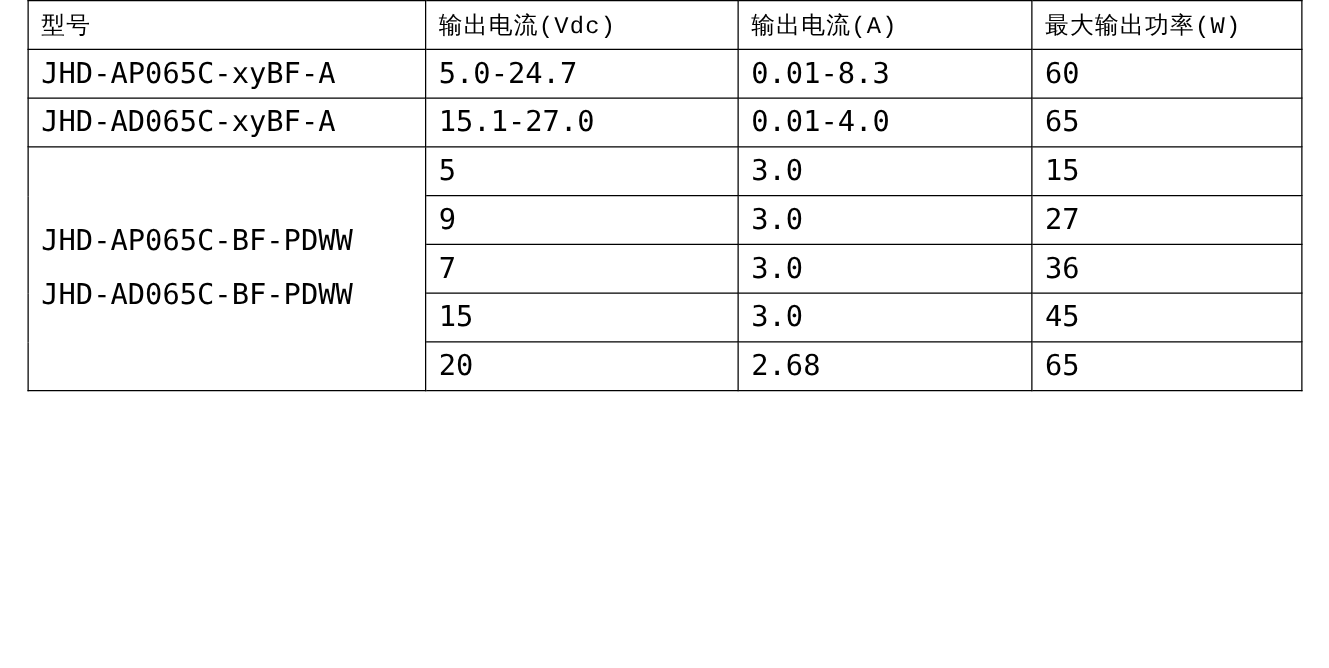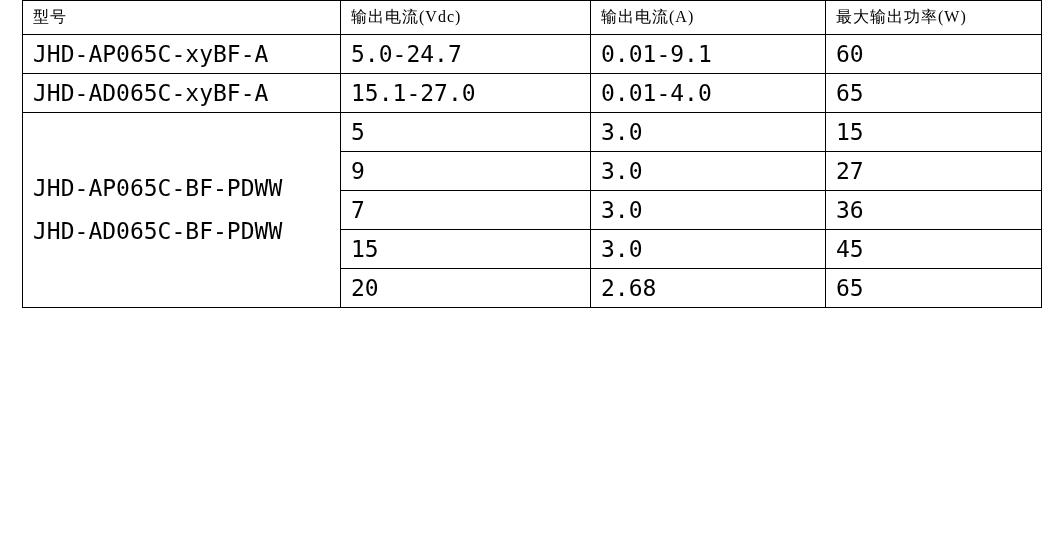--- a/index.html
+++ b/index.html
@@ -68,22 +68,22 @@
     vertical-align: middle;
     font-weight: normal;
     font-size: 23px;
     padding: 6px 8px 6px 10px;
     height: 30px;
     box-sizing: border-box;
     white-space: nowrap;
     overflow: hidden;
   }
   table.spec-table th {
-    font-family: Liberation Serif, serif;
-    font-size: 16px;
+    font-family: Liberation Mono, monospace;
+    font-size: 19px;
     letter-spacing: 1px;
   }
   td.model-cell {
     font-size: 20px;
     letter-spacing: 0px;
   }
   td.model-group {
     vertical-align: middle;
     line-height: 1.85;
     font-size: 20px;
@@ -121,21 +121,21 @@
           <th>输出电流(Vdc)</th>
           <th>输出电流(A)</th>
           <th>最大输出功率(W)</th>
         </tr>
       </thead>
       <tbody>
 
         <tr>
           <td class="model-cell">JHD-AP065C-xyBF-A</td>
           <td>5.0-24.7</td>
-          <td>0.01-9.1</td>
+          <td>0.01-8.3</td>
           <td>60</td>
         </tr>
 
         <tr>
           <td class="model-cell">JHD-AD065C-xyBF-A</td>
           <td>15.1-27.0</td>
           <td>0.01-4.0</td>
           <td>65</td>
         </tr>
 

